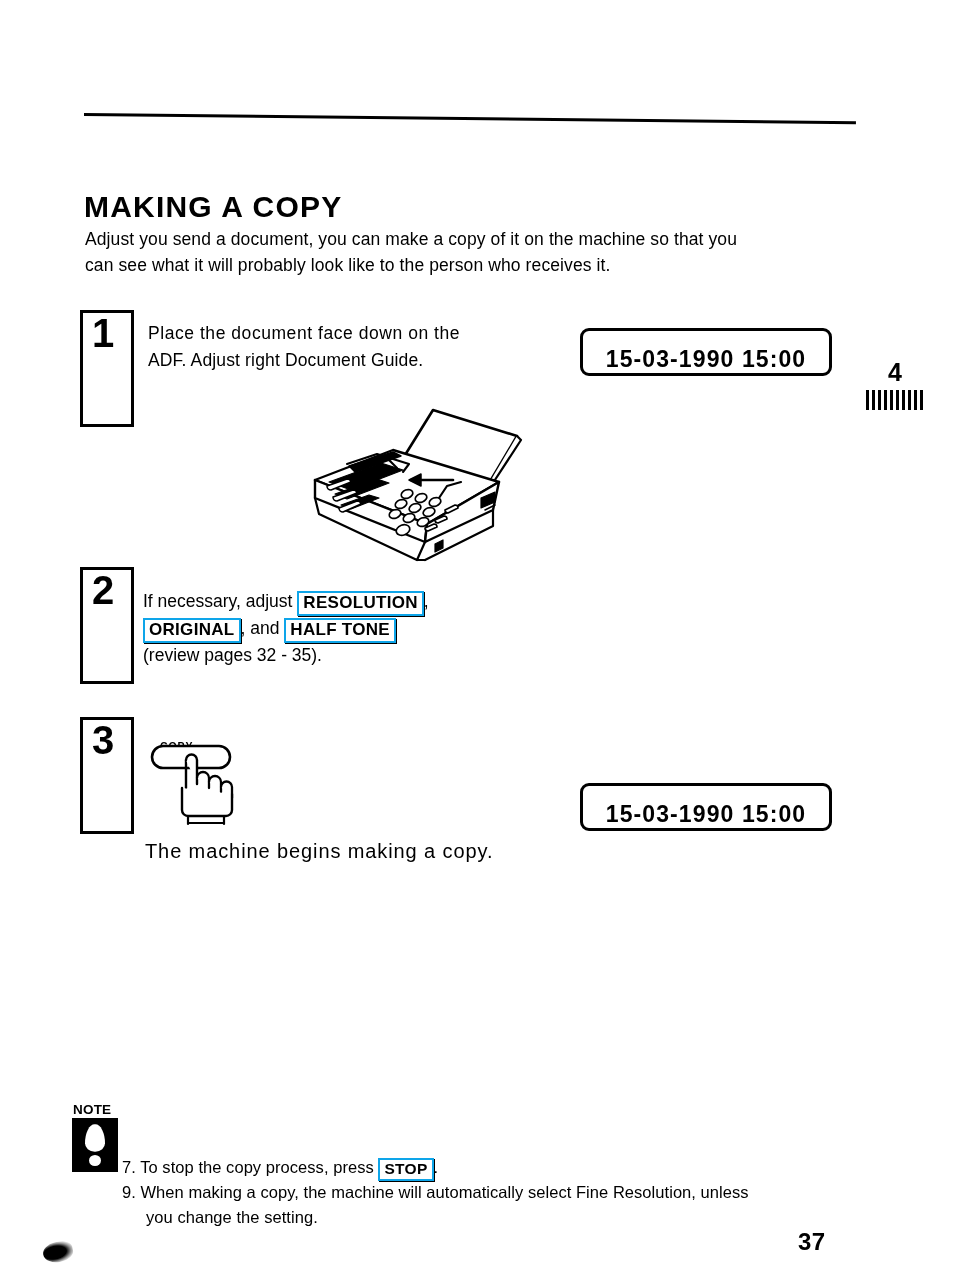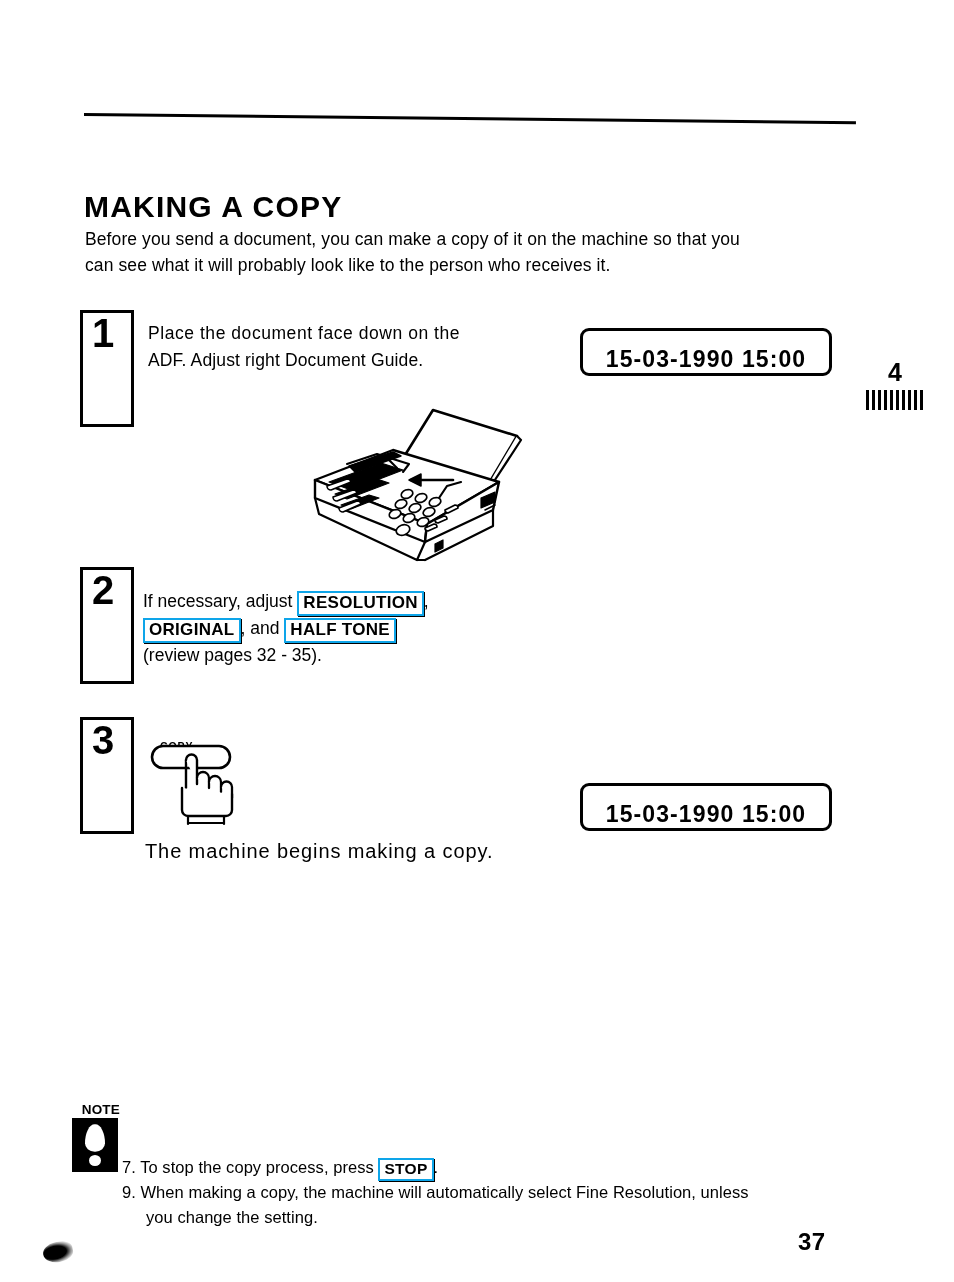--- a/index.html
+++ b/index.html
@@ -180,21 +180,20 @@
       #000 0px, #000 3px,
       #fff 3px, #fff 6px);
   }
 
   
   #note-badge {
     position: absolute;
     left: 72px;
     top: 1103px;
     width: 48px;
-    text-align: right;
   }
   #note-badge .note-word {
     font-size: 13.5px;
     font-weight: bold;
     letter-spacing: 0.2px;
     line-height: 14px;
     margin-left: 1px;
   }
   #note-badge .note-square {
     position: relative;
@@ -276,21 +275,21 @@
 </head>
 <body>
 
 <div class="page">
 
   <div class="top-rule"></div>
 
   <div class="page-title">MAKING A COPY</div>
 
   <div class="intro">
-    <div>Before you send a document, you can make a copy of it on the machine so that you</div>
+    <div>Adjust you send a document, you can make a copy of it on the machine so that you</div>
     <div>can see what it will probably look like to the person who receives it.</div>
   </div>
 
   <div class="step-box" id="step-box-1">
     <span class="numeral">1</span>
   </div>
 
   <div class="step-text" id="step-1-text">
     <div class="l1">Place the document face down on the</div>
     <div class="l2">ADF. Adjust right Document Guide.</div>

